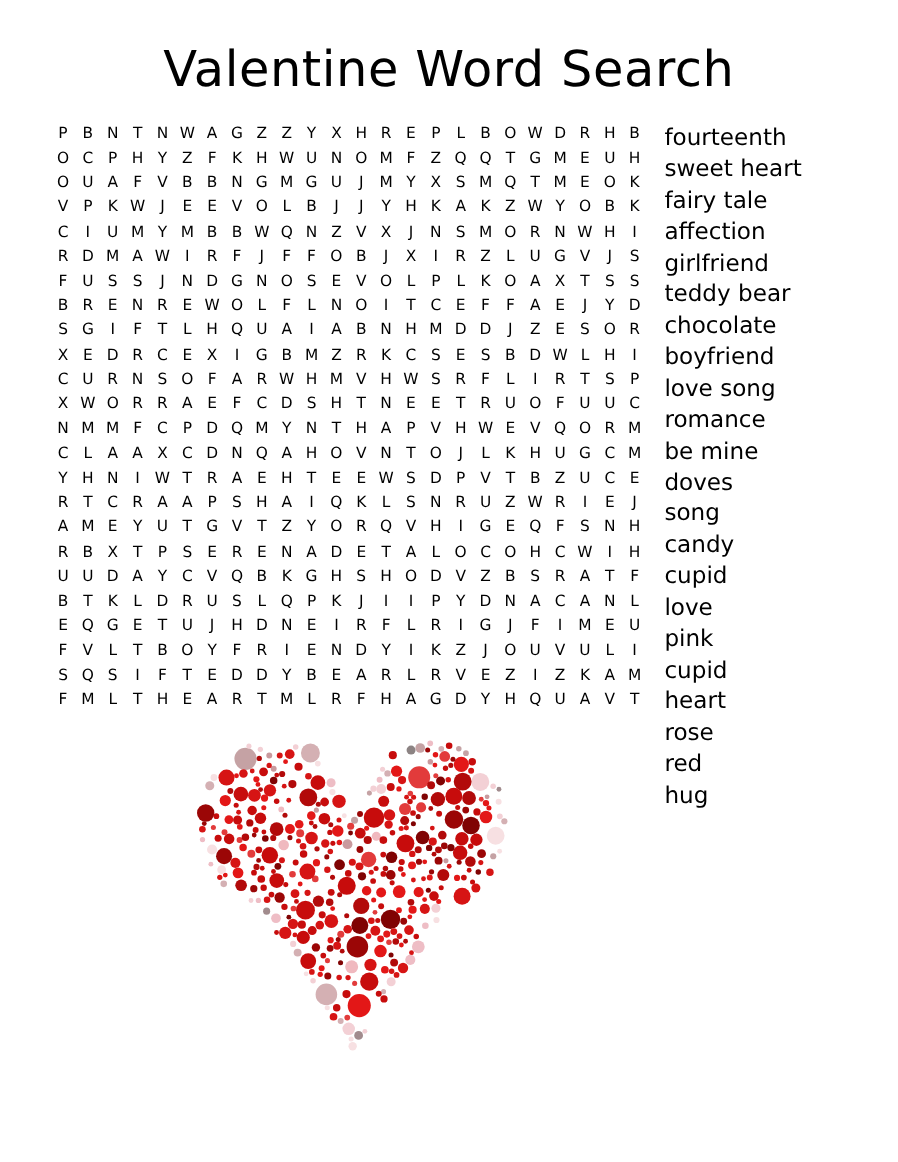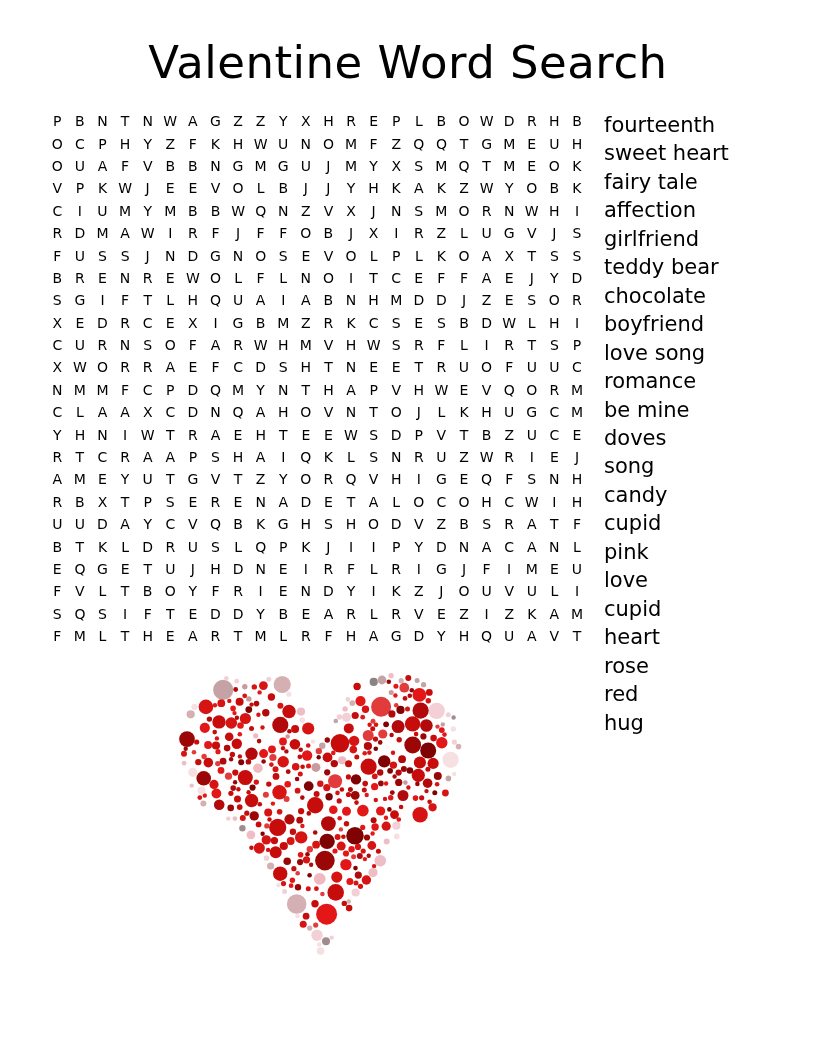--- a/index.html
+++ b/index.html
@@ -656,22 +656,22 @@
       <li>teddy bear</li>
       <li>chocolate</li>
       <li>boyfriend</li>
       <li>love song</li>
       <li>romance</li>
       <li>be mine</li>
       <li>doves</li>
       <li>song</li>
       <li>candy</li>
       <li>cupid</li>
+      <li>love</li>
       <li>pink</li>
-      <li>love</li>
       <li>cupid</li>
       <li>heart</li>
       <li>rose</li>
       <li>red</li>
       <li>hug</li>
     </ul>
 
   <div class="heart-wrap">
     <svg width="304" height="304" viewBox="0 0 304 304" xmlns="http://www.w3.org/2000/svg">
         <circle cx="70.6" cy="45.7" r="4.0" fill="#c70c0c"></circle>

